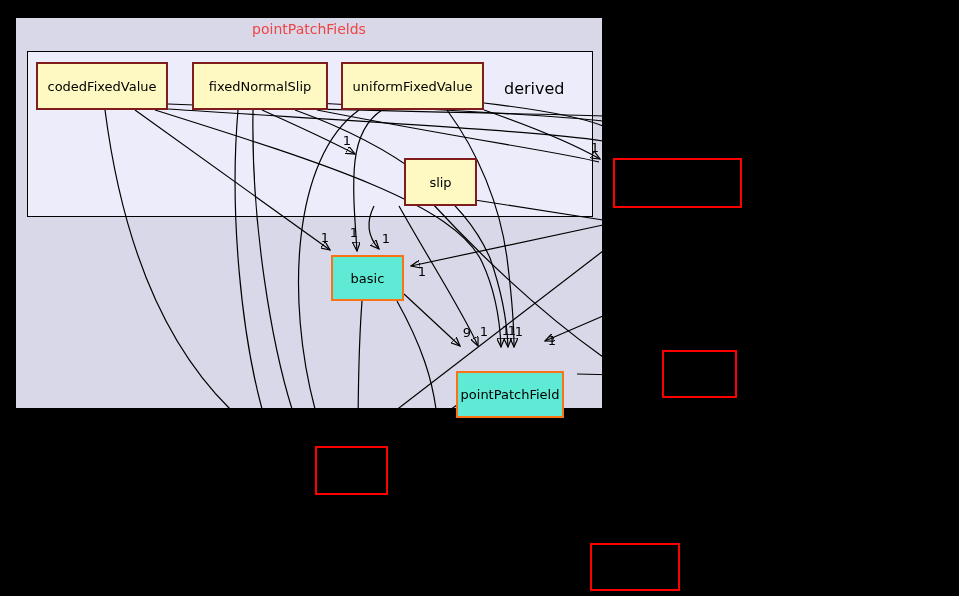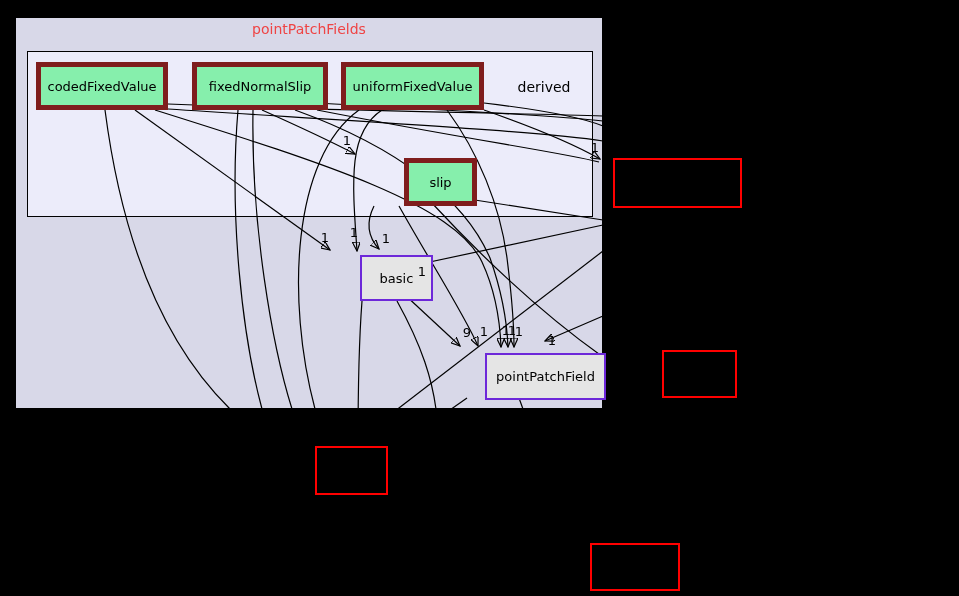--- a/index.html
+++ b/index.html
@@ -3,27 +3,27 @@
 <meta charset="utf-8">
 <style>
   html,body{margin:0;padding:0;background:#000;}
   .stage{position:relative;width:959px;height:596px;background:#000;overflow:hidden;
          font-family:"DejaVu Sans","Liberation Sans",sans-serif;}
   .cluster{position:absolute;box-sizing:border-box;border:1px solid #000;}
   .cluster.outer{left:15px;top:17px;width:588px;height:392px;background:#d8d8e8;}
   .cluster.inner{left:27px;top:51px;width:566px;height:166px;background:#ececfa;}
   .cluster-title{position:absolute;left:15px;top:21px;width:588px;text-align:center;
                  font-size:14px;color:#ef4444;}
-  .derived-label{position:absolute;left:504px;top:79px;width:80px;text-align:center;
-                 font-size:14px;color:#000;}
+  .derived-label{position:absolute;left:504px;top:79px;width:80px;
+                 font-size:16px;color:#000;}
   svg.edges{position:absolute;left:0;top:0;width:959px;height:596px;}
   svg.edges path{fill:none;stroke:#000;stroke-width:1.2px;}
-  .node{position:absolute;box-sizing:border-box;background:#86efac;border:5px solid #7f1d1d;
+  .node{position:absolute;box-sizing:border-box;background:#fef9c3;border:2px solid #7f1d1d;
         display:flex;align-items:center;justify-content:center;font-size:13px;color:#000;}
-  .node.rednode{border:2px solid #6d28d9;background:#e5e5e5;margin-left:29px;}
+  .node.rednode{border:2px solid #f97316;background:#5eead4;}
   .extbox{position:absolute;box-sizing:border-box;border:2px solid #ff0000;background:transparent;}
   .elabel{position:absolute;transform:translate(-50%,-50%);font-size:13px;color:#000;line-height:1;}
 </style>
 </head>
 <body>
 
 <div class="stage">
 
   <div class="cluster outer"></div>
   <div class="cluster inner"></div>
@@ -65,21 +65,21 @@
     <path d="M519,398 C540,460 580,505 620,545"></path>
     <path d="M577,374 L662,376"></path>
     <path d="M430,201 C505,282 565,330 603,357 C630,377 650,385 662,390"></path>
   </svg>
 
   <div class="node" style="left:36px;top:62px;width:132px;height:48px;">codedFixedValue</div>
   <div class="node" style="left:192px;top:62px;width:136px;height:48px;">fixedNormalSlip</div>
   <div class="node" style="left:341px;top:62px;width:143px;height:48px;">uniformFixedValue</div>
   <div class="node" style="left:357px;top:158px;width:73px;height:48px;margin-left:47px;">slip</div>
   <div class="node rednode" style="left:331px;top:255px;width:73px;height:46px;">basic</div>
-  <div class="node rednode" style="left:456px;top:353px;width:121px;height:47px;">pointPatchField</div>
+  <div class="node rednode" style="left:456px;top:371px;width:108px;height:47px;">pointPatchField</div>
 
   <div class="extbox" style="left:613px;top:158px;width:129px;height:50px;"></div>
   <div class="extbox" style="left:662px;top:350px;width:75px;height:48px;"></div>
   <div class="extbox" style="left:315px;top:446px;width:73px;height:49px;"></div>
   <div class="extbox" style="left:590px;top:543px;width:90px;height:48px;"></div>
 
   <span class="elabel" style="left:347px;top:140px;">1</span>
   <span class="elabel" style="left:595px;top:147px;">1</span>
   <span class="elabel" style="left:325px;top:237px;">1</span>
   <span class="elabel" style="left:354px;top:232px;">1</span>

